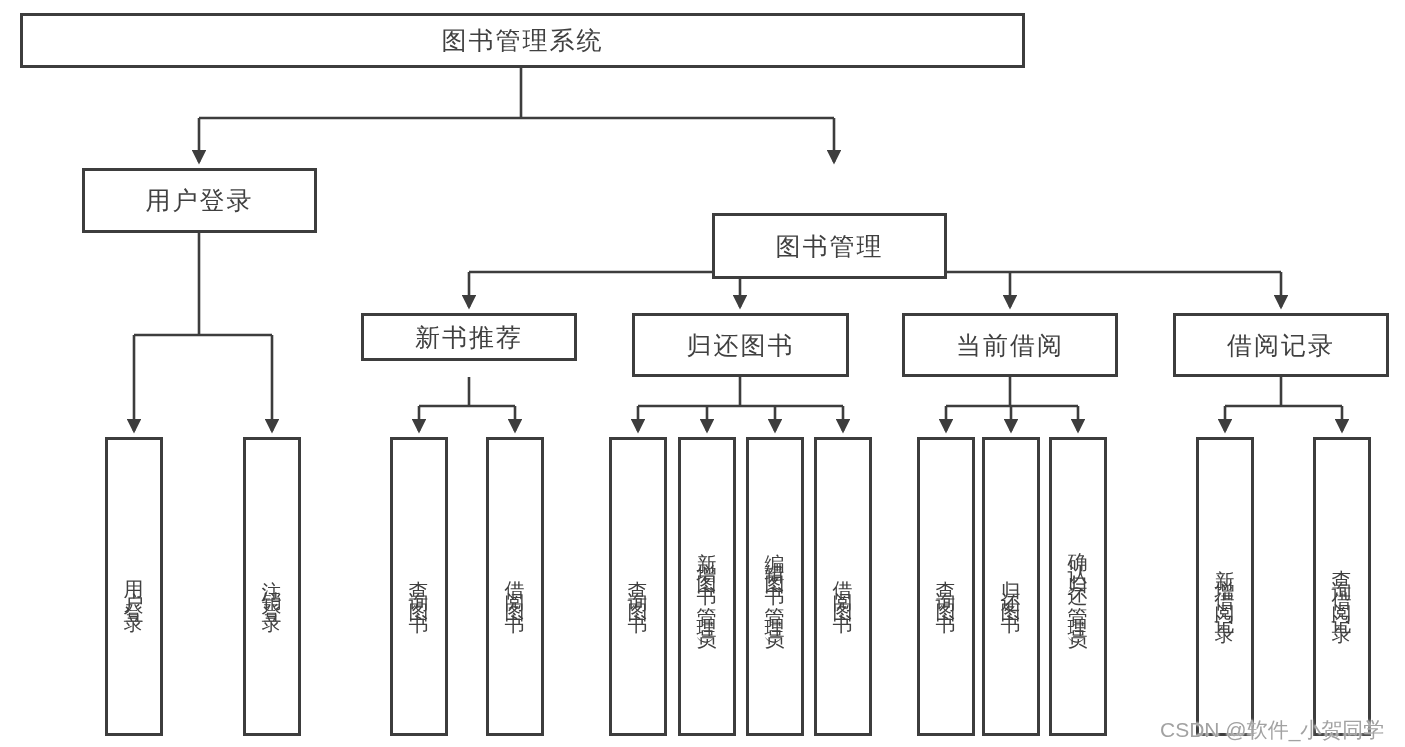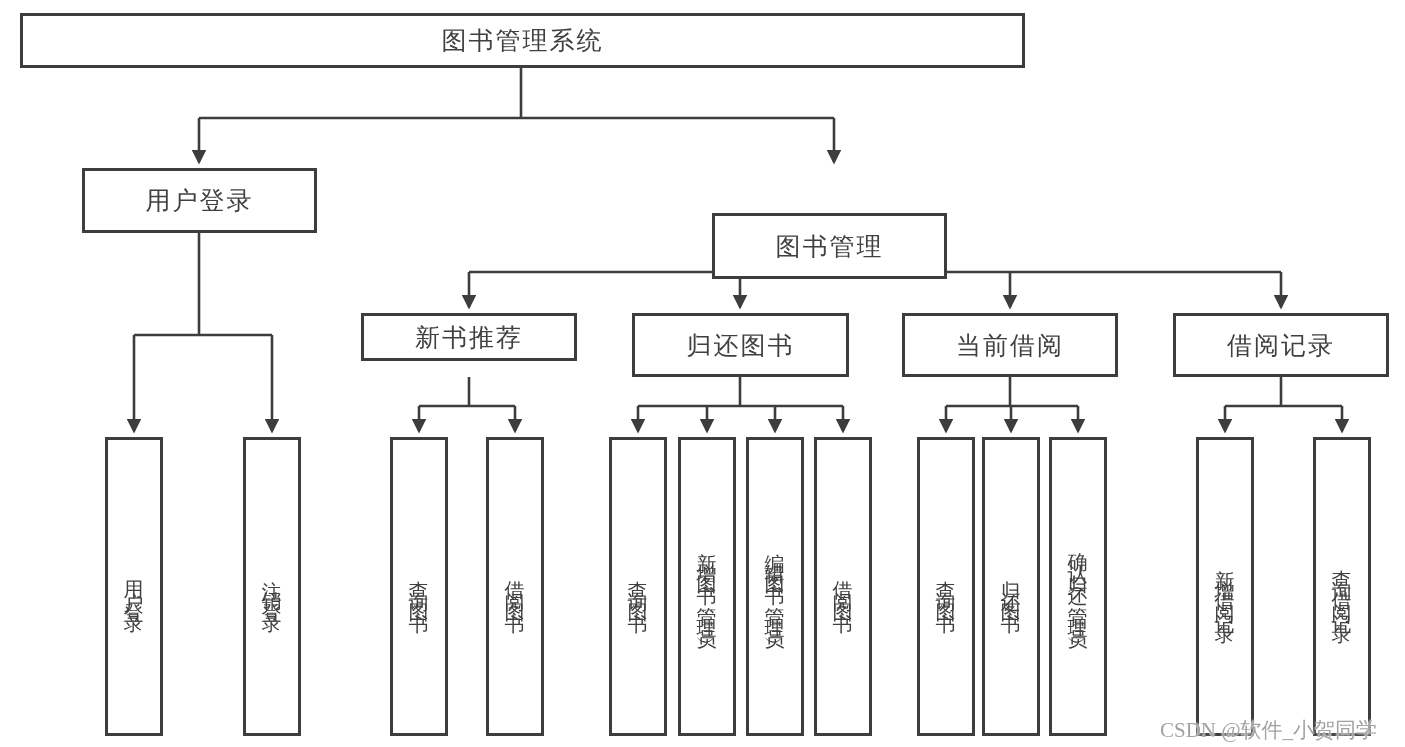--- a/index.html
+++ b/index.html
@@ -48,21 +48,20 @@
   #leaf-cb-query{left:917px;}
   #leaf-cb-return{left:982px;}
   #leaf-cb-confirm{left:1049px;}
   #leaf-br-add{left:1196px;}
   #leaf-br-query{left:1313px;}
   #watermark{
     position:absolute;left:1160px;top:716px;
     font-size:21px;color:#a2a2a2;
     white-space:nowrap;z-index:5;
     text-shadow:0 0 3px #ffffff,0 0 2px #ffffff;
-    font-family:Liberation Serif, serif;
   }
 </style>
 </head>
 <body>
 
 <div id="stage">
 
   <svg id="wires" viewBox="0 0 1405 747" xmlns="http://www.w3.org/2000/svg">
     <defs>
       <marker id="arrow" viewBox="0 0 10 10" refX="8.2" refY="5" markerWidth="5.6" markerHeight="5.6" orient="auto">

